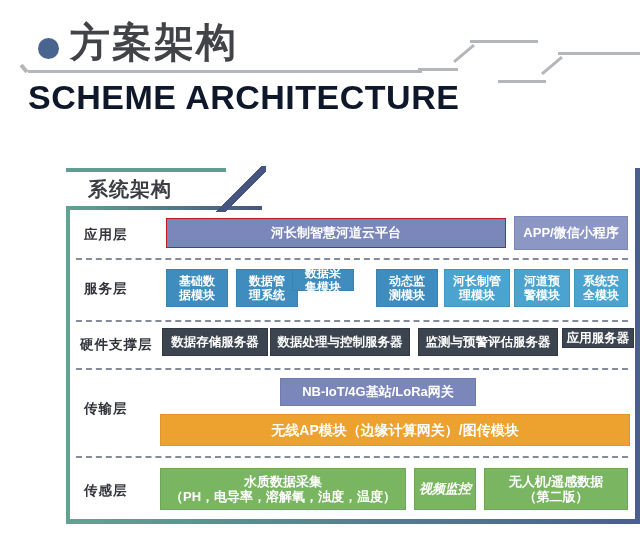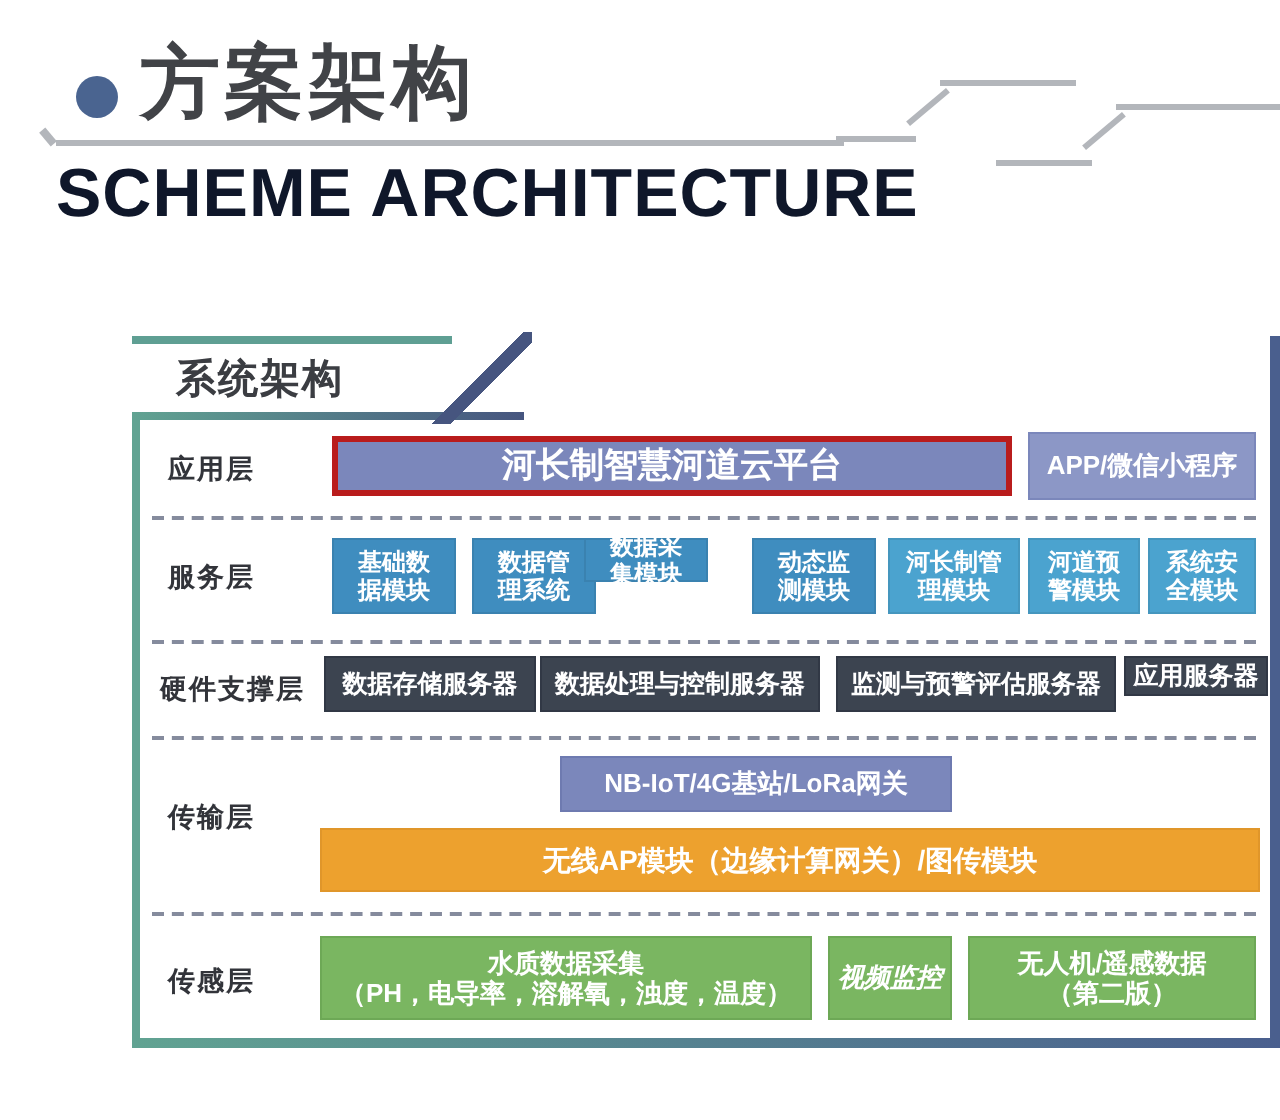--- a/index.html
+++ b/index.html
@@ -85,21 +85,21 @@
 
   .box{
     position:absolute;box-sizing:border-box;
     display:flex;align-items:center;justify-content:center;
     text-align:center;color:#ffffff;font-weight:bold;
     line-height:1.18;
     white-space:pre-line;
   }
 
   
-  .b-app{background:#7b87bb;border:3px solid #b91c1c;font-size:17px;}
+  .b-app{background:#7b87bb;border:1px solid #b91c1c;font-size:13px;}
   .b-app2{background:#8c97c6;border:1px solid #7b87bb;font-size:13px;}
   .b-svc{background:#3f8dbf;border:1px solid #3a82b0;font-size:12px;}
   .b-svc-l{background:#4ba3cf;border:1px solid #4596be;font-size:12px;}
   .b-hw{background:#3c4450;border:1px solid #313845;font-size:12.5px;}
   .b-trans-p{background:#7b87bb;border:1px solid #6e7ab0;font-size:13px;}
   .b-trans-o{background:#eda12e;border:1px solid #e0962a;font-size:14px;}
   .b-sense{background:#7ab661;border:1px solid #6da856;font-size:13px;}
 </style>
 </head>
 <body>

